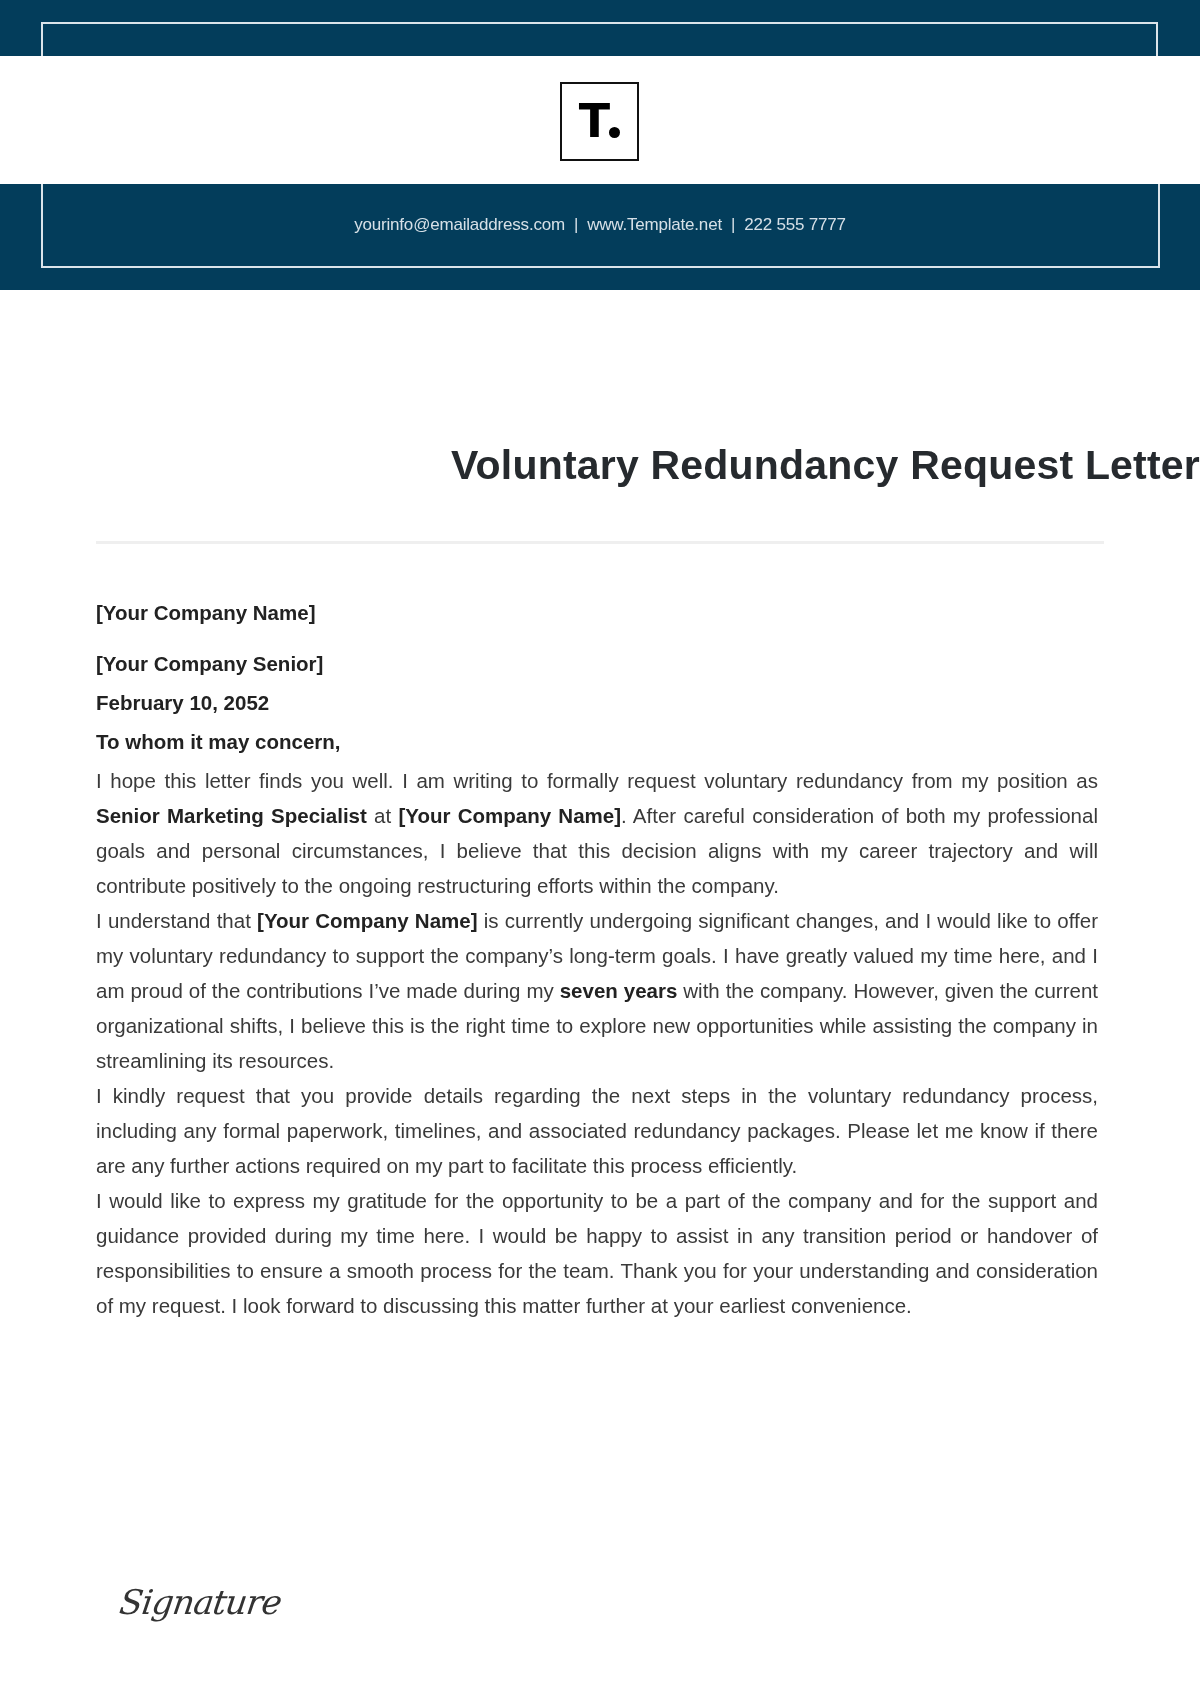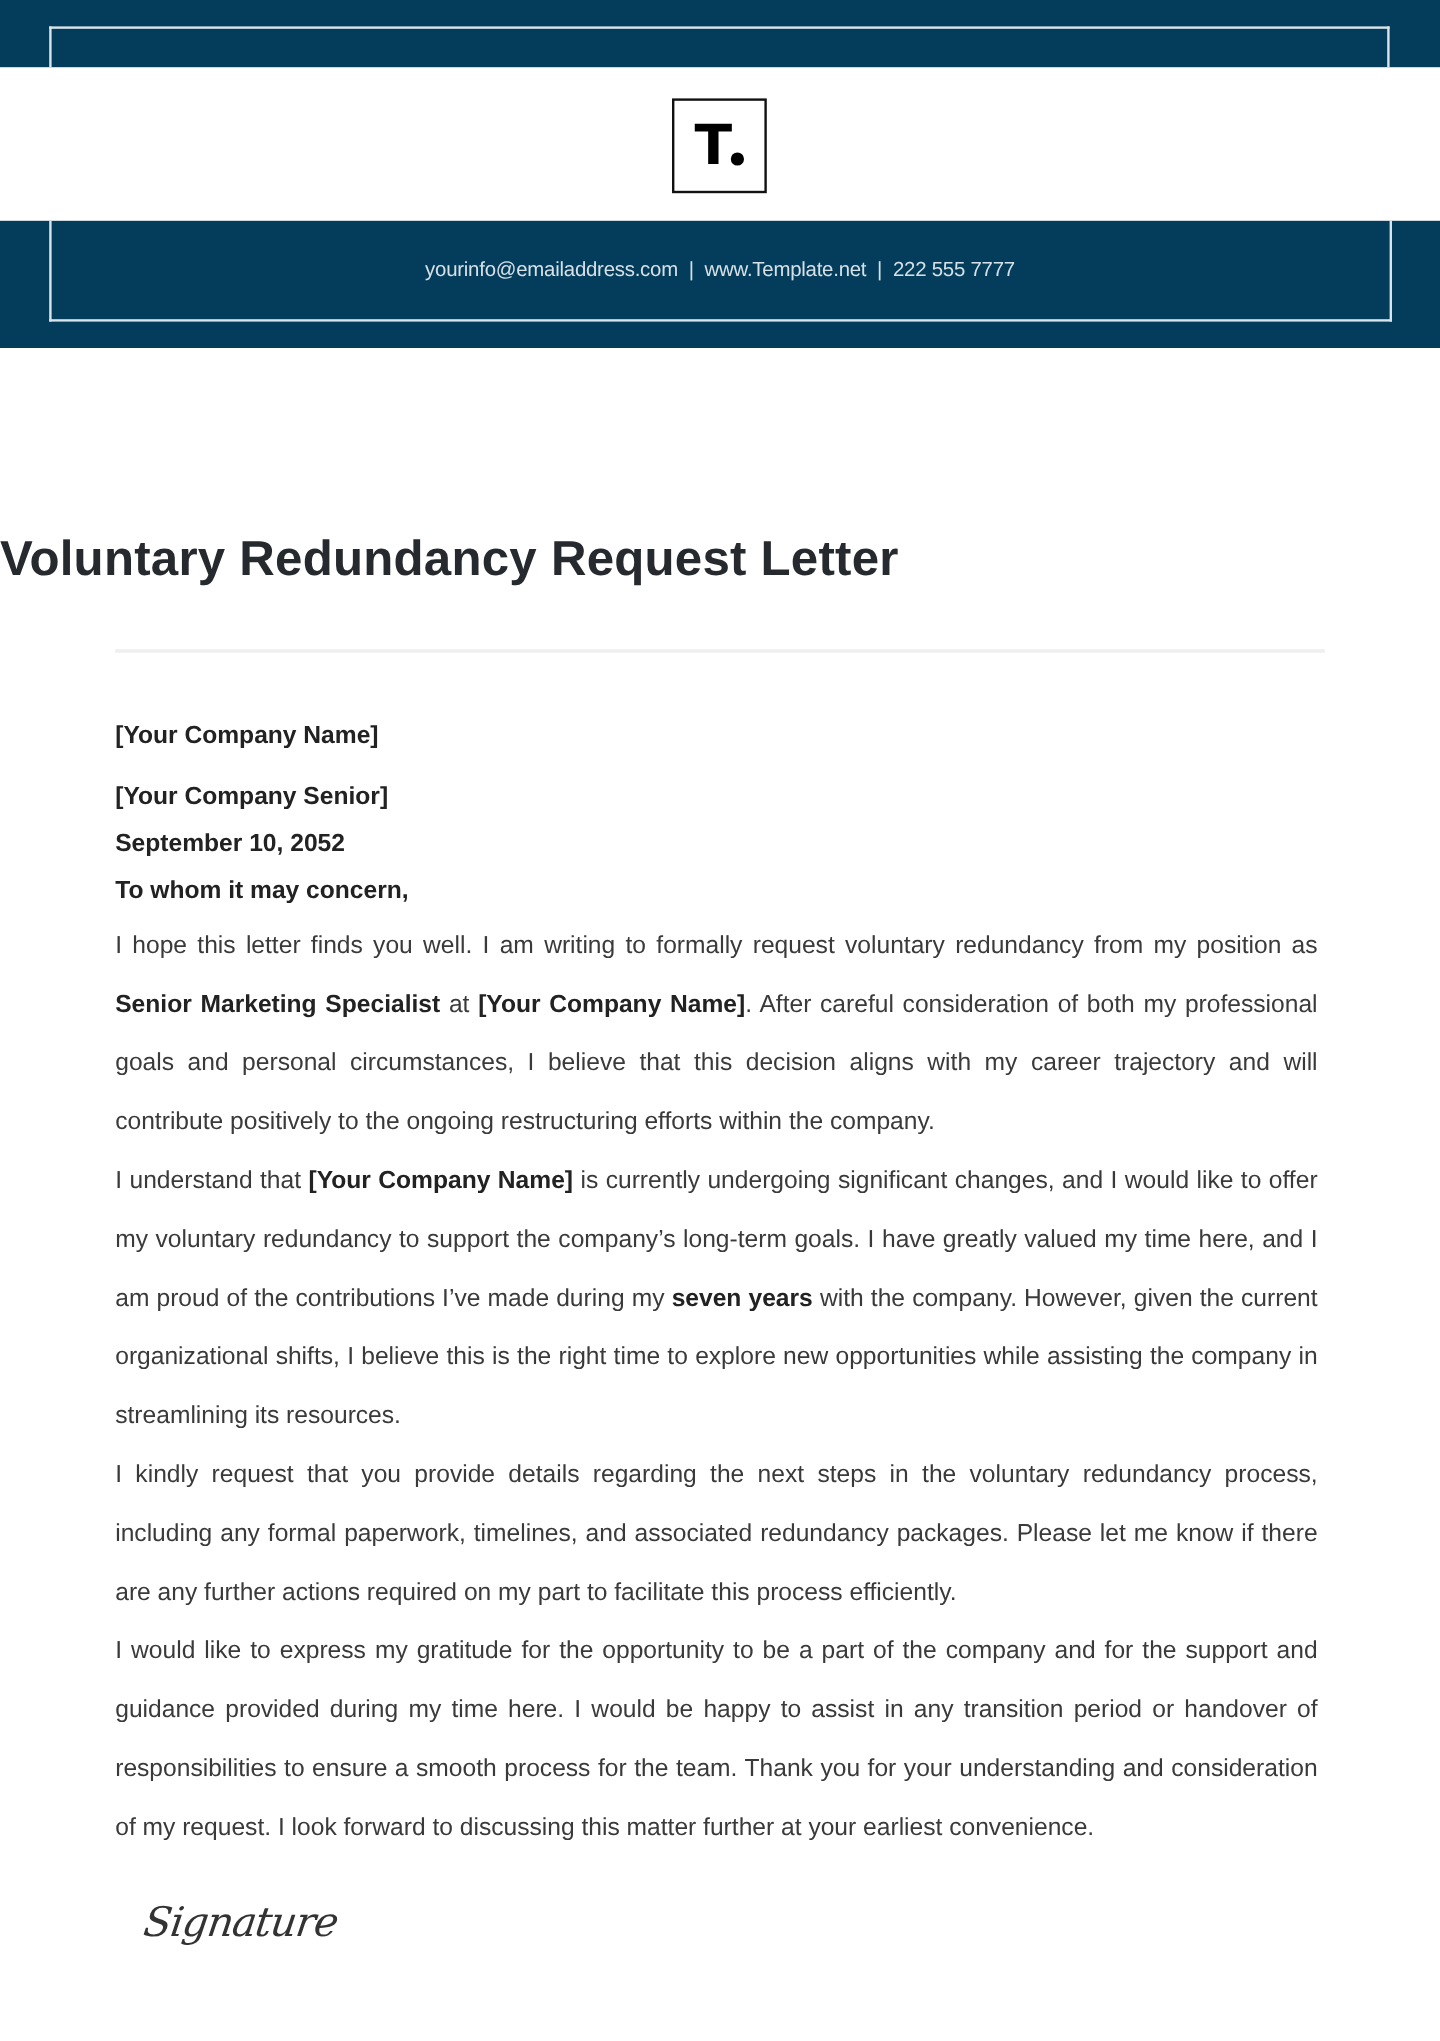--- a/index.html
+++ b/index.html
@@ -15,33 +15,33 @@
 
   .logo { position: absolute; left: 560px; top: 82px; width: 79px; height: 79px;
           border: 2px solid #111; box-sizing: border-box; display: flex; align-items: center; justify-content: center; }
   .logo-t { font-family: "DejaVu Sans", sans-serif; font-weight: bold; font-size: 46px; color: #000; line-height: 1; margin-top: -2px; letter-spacing: -2px; }
   .logo-dot { width: 11px; height: 11px; border-radius: 50%; background: #000; margin-left: 1px; margin-top: 22px; }
 
   .contact { position: absolute; left: 0; top: 215px; width: 1200px; text-align: center;
              font-size: 17px; color: #d6e0e7; letter-spacing: -0.2px; }
   .contact .sep { margin: 0 9px; }
 
-  .title { position: absolute; left: 0; top: 442px; width: 1200px; text-align: left;
+  .title { position: absolute; left: 0; top: 442px; width: 1200px; text-align: right;
            font-size: 41px; font-weight: bold; color: #262a2e; letter-spacing: 0.2px; }
   .divider { position: absolute; left: 96px; top: 541px; width: 1008px; height: 3px; background: #efefef; }
 
   .block { position: absolute; left: 96px; width: 1002px; font-size: 20.5px; color: #333; }
   .bold-line { font-weight: bold; color: #222; }
   .company-name { top: 601px; }
   .company-address { top: 652px; }
   .date { top: 691px; }
   .salutation { top: 730px; }
 
   .body-text { position: absolute; left: 96px; top: 763px; width: 1002px; font-size: 20.5px;
-               line-height: 49px; color: #3a3a3a; text-align: justify; }
+               line-height: 35px; color: #3a3a3a; text-align: justify; }
   .body-text p { margin: 0; }
   .body-text b { color: #222; }
 
   .closing { margin: 0; }
   .signature { position: absolute; left: 120px; top: 1582px; font-family: "DejaVu Serif", serif;
                font-style: italic; font-size: 34px; color: #333; letter-spacing: -1px; transform: skewX(-8deg); }
 </style>
 </head>
 <body>
 
@@ -57,21 +57,21 @@
 
 <div class="contact">
   <span>yourinfo@emailaddress.com</span><span class="sep">|</span><span>www.Template.net</span><span class="sep">|</span><span>222 555 7777</span>
 </div>
 
 <h1 class="title" style="margin:0">Voluntary Redundancy Request Letter</h1>
 <div class="divider"></div>
 
 <div class="block bold-line company-name">[Your Company Name]</div>
 <div class="block bold-line company-address">[Your Company Senior]</div>
-<div class="block bold-line date">September 10, 2052</div>
+<div class="block bold-line date">February 10, 2052</div>
 <div class="block bold-line salutation">To whom it may concern,</div>
 
 <div class="body-text">
   <p><span>I hope this letter finds you well. I am writing to formally request voluntary redundancy from my position as </span><b>Senior Marketing Specialist</b><span> at </span><b>[Your Company Name]</b><span>. After careful consideration of both my professional goals and personal circumstances, I believe that this decision aligns with my career trajectory and will contribute positively to the ongoing restructuring efforts within the company.</span></p>
   <p><span>I understand that </span><b>[Your Company Name]</b><span> is currently undergoing significant changes, and I would like to offer my voluntary redundancy to support the company’s long-term goals. I have greatly valued my time here, and I am proud of the contributions I’ve made during my </span><b>seven years</b><span> with the company. However, given the current organizational shifts, I believe this is the right time to explore new opportunities while assisting the company in streamlining its resources.</span></p>
   <p>I kindly request that you provide details regarding the next steps in the voluntary redundancy process, including any formal paperwork, timelines, and associated redundancy packages. Please let me know if there are any further actions required on my part to facilitate this process efficiently.</p>
   <p>I would like to express my gratitude for the opportunity to be a part of the company and for the support and guidance provided during my time here. I would be happy to assist in any transition period or handover of responsibilities to ensure a smooth process for the team. Thank you for your understanding and consideration of my request. I look forward to discussing this matter further at your earliest convenience.</p>
 </div>
 
 <div class="signature">Signature</div>

